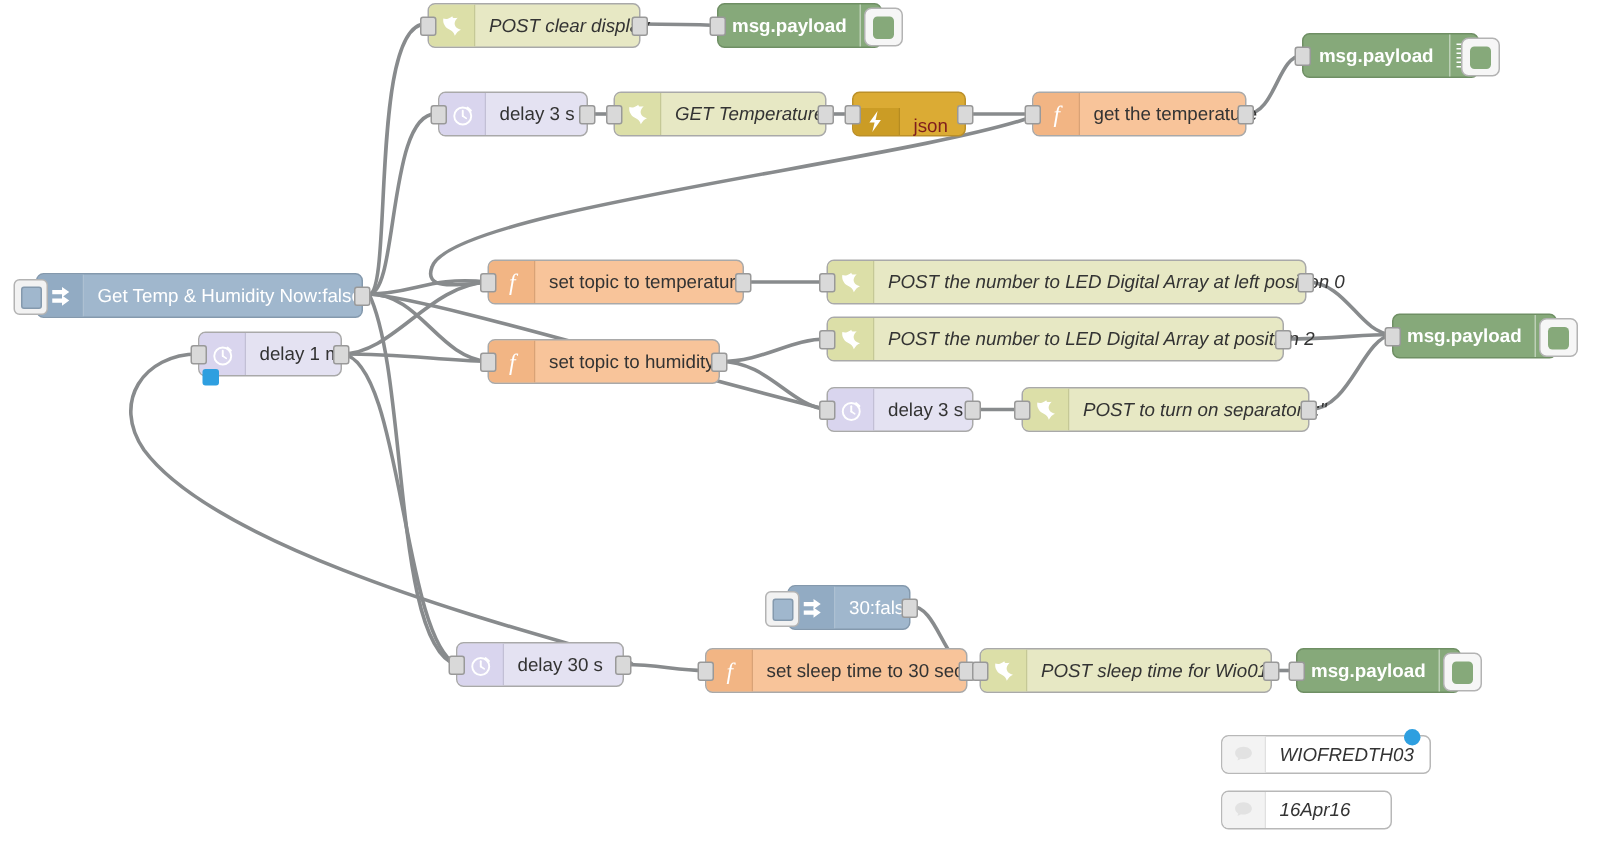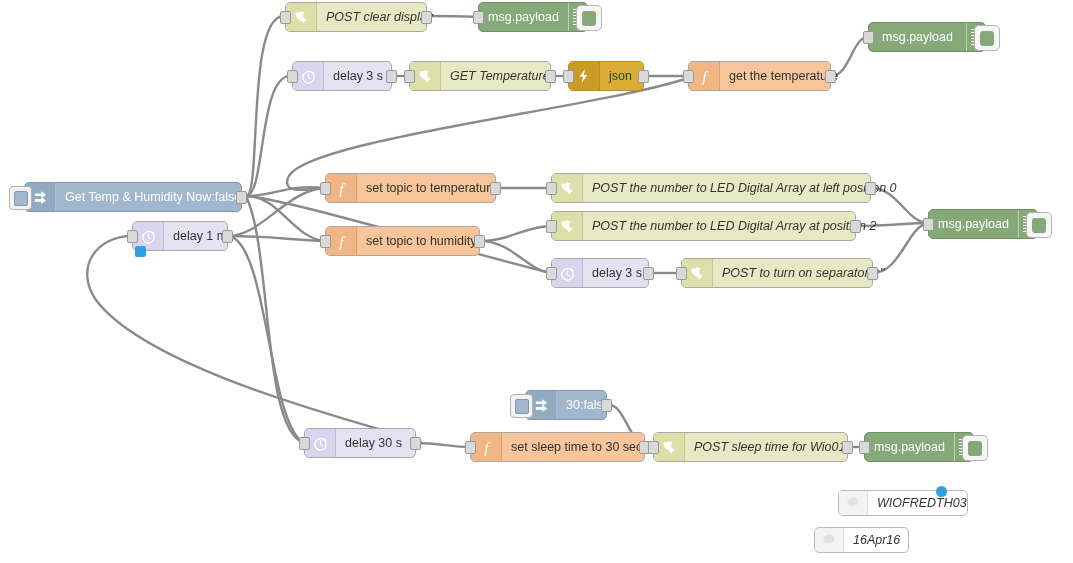--- a/index.html
+++ b/index.html
@@ -57,21 +57,21 @@
     background: rgba(0,0,0,0.05);
   }
   .node .label {
     flex: 1 1 auto;
     display: flex;
     align-items: center;
     padding: 0 9px;
     white-space: nowrap;
     line-height: 1;
   }
-  .node .label.center { justify-content: center; }
+  .node .label.center { justify-content: center; font-weight: bold; }
 
   
   .port {
     position: absolute;
     width: 9px;
     height: 11px;
     background: #d9d9d9;
     border: 1px solid #999999;
     border-radius: 2px;
     top: 50%;
@@ -80,21 +80,21 @@
   }
   .port.in  { left: -6px; }
   .port.out { right: -6px; }
 
   
   .n-http  { background: #e7e8c4; }        
   .n-http .icon-box { background: #dcdfa8; }
   .n-debug { background: #86a97a; border-color: #6f8f64; color: #ffffff; }
   .n-delay { background: #e4e2f2; }        
   .n-delay .icon-box { background: #d9d5ee; }
-  .n-json  { background: #dbab34; border-color: #bb9029; color: #14532d;}
+  .n-json  { background: #dbab34; border-color: #bb9029; color: #7f1d1d; align-items: flex-end;}
   .n-json .icon-box { background: #cb9c25; }
   .n-func  { background: #f8c49a; }        
   .n-func .icon-box { background: #f2b584; }
   .n-inject{ background: #a0b7cd; border-color: #8499ad; color: #ffffff; }
   .n-inject .icon-box { background: #92abc3; border-right-color: rgba(255,255,255,0.25); }
   .n-comment { background: #ffffff; }
   .n-comment .icon-box { background: #f3f3f3; }
 
   
   .italic { font-style: italic; }
@@ -464,30 +464,30 @@
           <span></span>
           <span></span>
           <span></span>
           <span></span>
           <span></span>
         </div>
         <div class="debug-btn">
           <i></i>
         </div>
       </div>
-      <div class="node n-comment" style="left: 814px; top: 490px; width: 130px; margin-left: 24px;">
+      <div class="node n-comment" style="left: 814px; top: 490px; width: 140px;">
         <div class="icon-box">
           <svg class="glyph" width="16" height="16" viewBox="0 0 24 24">
             <path fill="#e2e2e2" d="M12 4.2c-4.7 0-8.4 2.8-8.4 6.3 0 2 1.2 3.8 3.1 5-.2 1.3-.9 2.4-.9 2.4s2.2-.5 3.6-1.6c.8.2 1.7.3 2.6.3 4.7 0 8.4-2.8 8.4-6.1S16.7 4.2 12 4.2z"></path>
           </svg>
         </div>
         <div class="label italic">WIOFREDTH03</div>
       </div>
       <div class="sel-dot round" style="left: 936px; top: 486px;"></div>
-      <div class="node n-comment" style="left: 814px; top: 527px; width: 95px;">
+      <div class="node n-comment" style="left: 814px; top: 527px; width: 114px;">
         <div class="icon-box">
           <svg class="glyph" width="16" height="16" viewBox="0 0 24 24">
             <path fill="#e2e2e2" d="M12 4.2c-4.7 0-8.4 2.8-8.4 6.3 0 2 1.2 3.8 3.1 5-.2 1.3-.9 2.4-.9 2.4s2.2-.5 3.6-1.6c.8.2 1.7.3 2.6.3 4.7 0 8.4-2.8 8.4-6.1S16.7 4.2 12 4.2z"></path>
           </svg>
         </div>
         <div class="label italic">16Apr16</div>
       </div>
     </div>
 
 </div>

